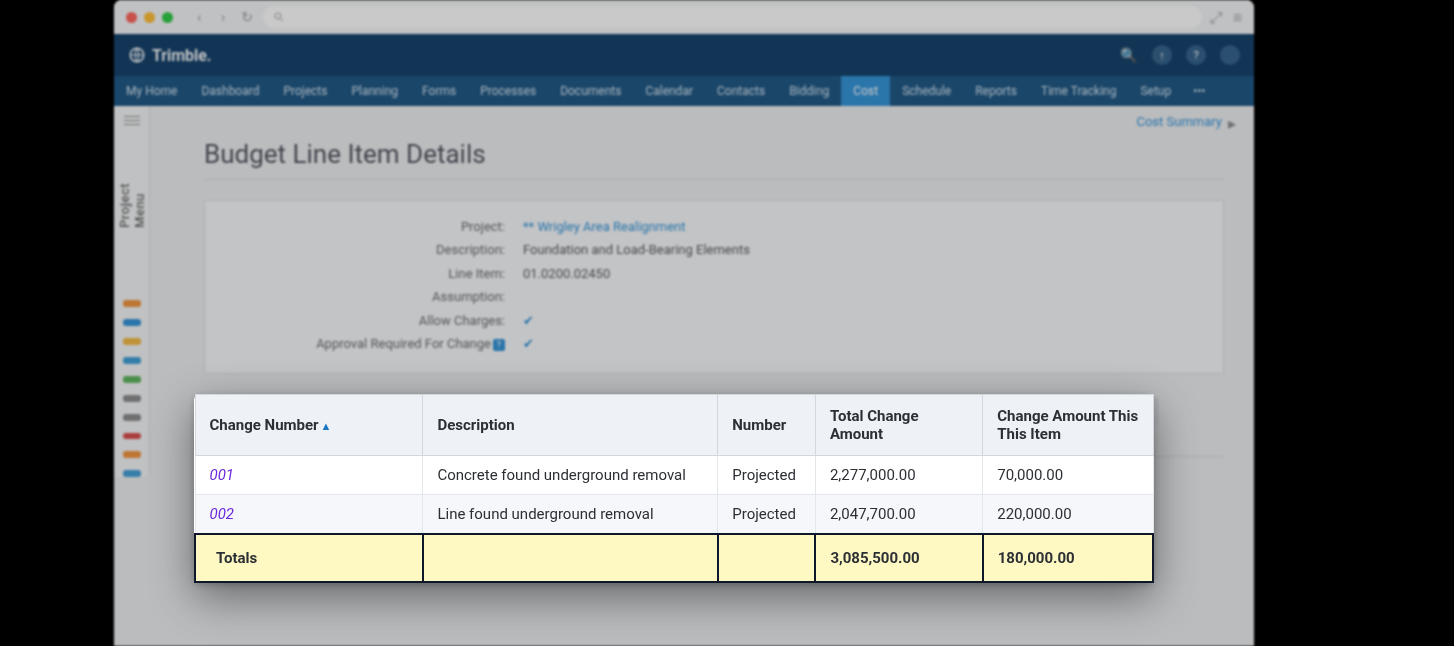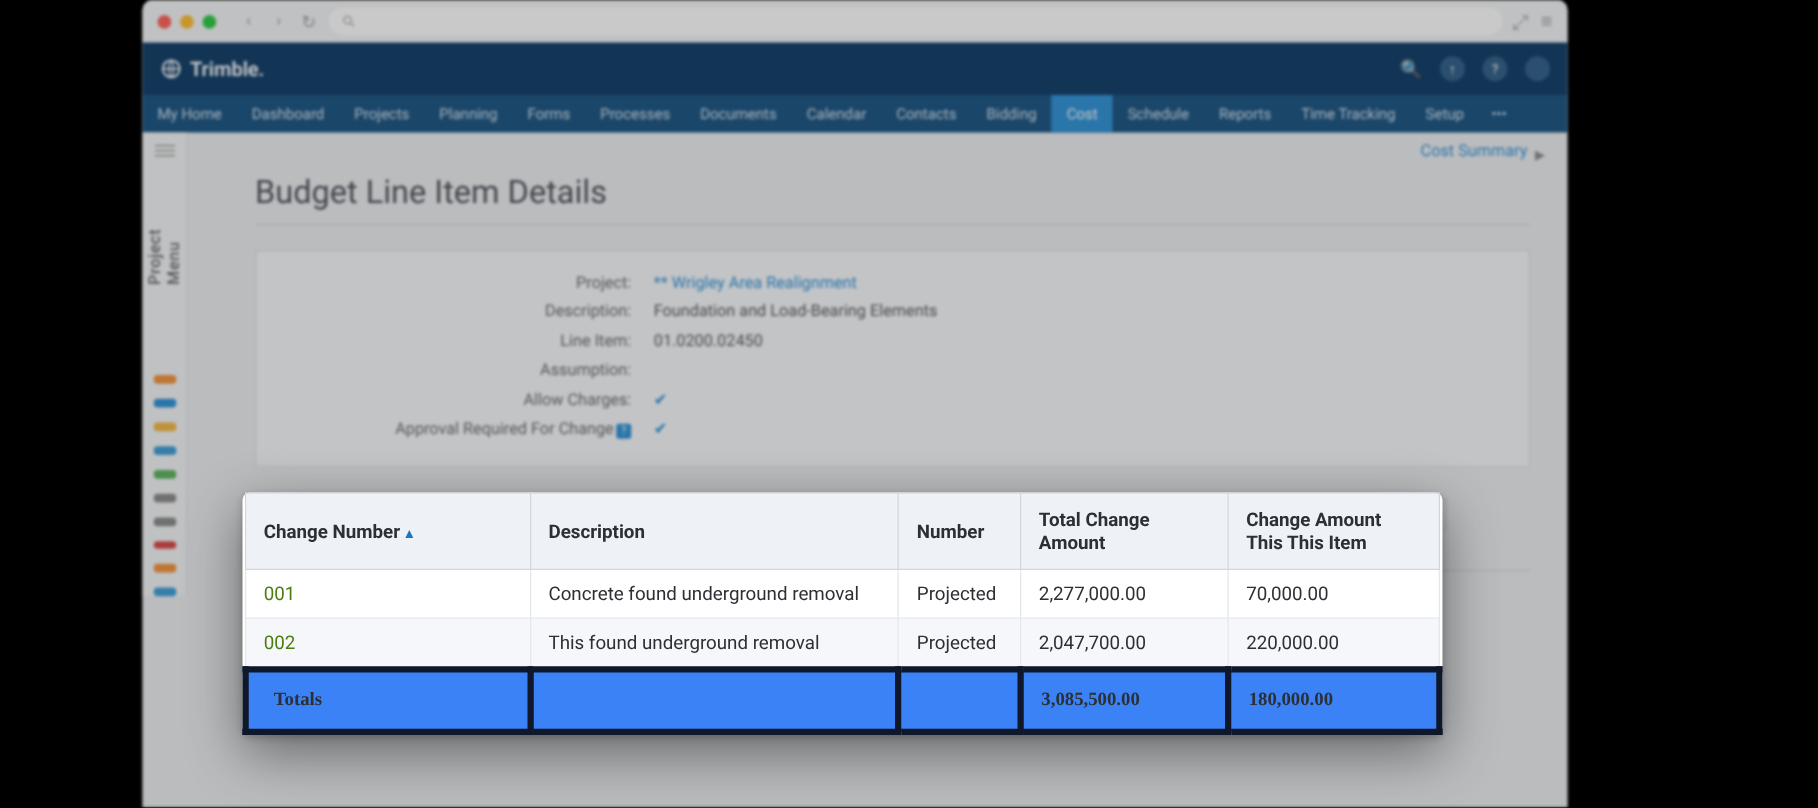--- a/index.html
+++ b/index.html
@@ -131,24 +131,24 @@
   .spotlight th{
     background:#eef1f5; text-align:left; font-weight:700;
     padding:12px 14px; border:1px solid #d2d7de; font-size:15px; color:#2c2f34;
     vertical-align:middle;
   }
   .spotlight th.num, .spotlight td.num{text-align:left;}
   .spotlight td{
     padding:10px 14px; border:1px solid #e3e7ec;
   }
   .spotlight tbody tr:nth-child(even){background:#f5f7fa;}
-  .spotlight .link{color:#4d7c0f;}
+  .spotlight .link{color:#6d28d9;font-style:italic;}
   .sort-ind{color:#1976c5;font-size:11px;margin-left:2px;}
   .spotlight tfoot td{
-    font-weight:700; background:#3b82f6; border:5px solid #0f172a; padding:14px;font-family:Liberation Serif, serif;
+    font-weight:700; background:#fef9c3; border:2px solid #0f172a; padding:14px;
   }
   .col-chg{width:290px;}
   .col-desc{width:380px;}
   .col-stat{width:100px;}
   .col-tot{width:190px;}
   .col-line{width:200px;}
 </style>
 </head>
 <body>
 
@@ -303,21 +303,21 @@
     <tbody>
       <tr>
         <td><span class="link">001</span></td>
         <td>Concrete found underground removal</td>
         <td>Projected</td>
         <td class="num">2,277,000.00</td>
         <td class="num">70,000.00</td>
       </tr>
       <tr>
         <td><span class="link">002</span></td>
-        <td>This found underground removal</td>
+        <td>Line found underground removal</td>
         <td>Projected</td>
         <td class="num">2,047,700.00</td>
         <td class="num">220,000.00</td>
       </tr>
     </tbody>
     <tfoot>
       <tr>
         <td style="padding-left:20px;">Totals</td>
         <td></td>
           <td></td>

